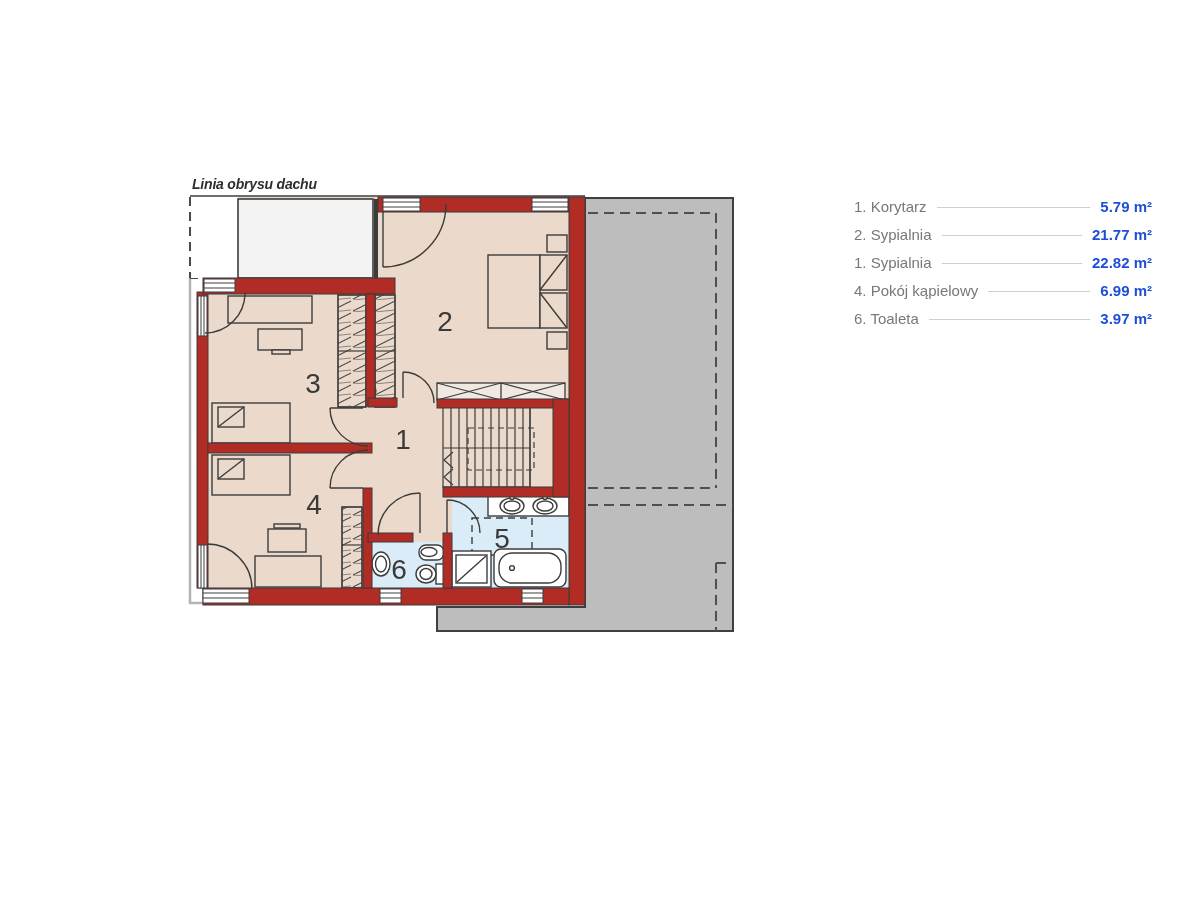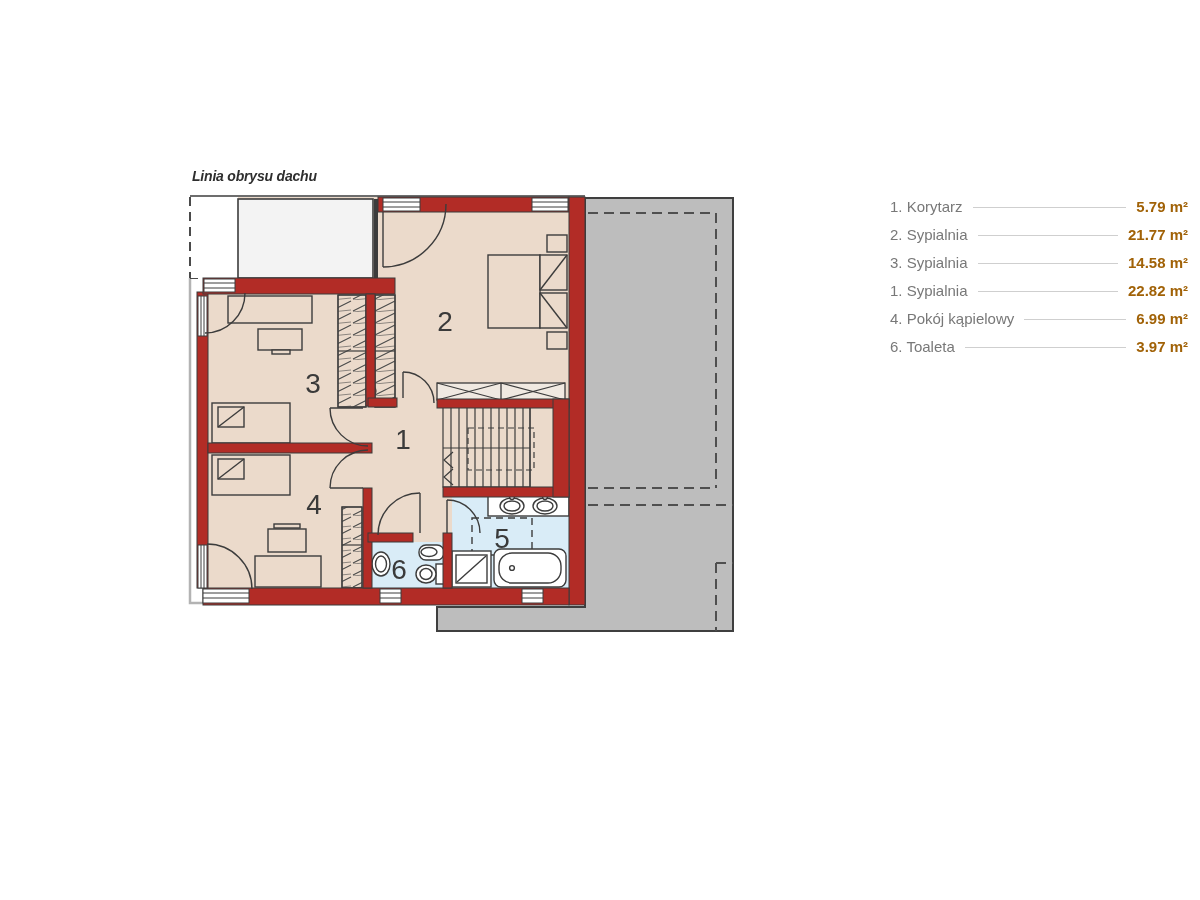--- a/index.html
+++ b/index.html
@@ -1,25 +1,25 @@
 <!DOCTYPE html>
 <html><head>
 <meta charset="utf-8">
 <style>
   html,body{margin:0;padding:0;background:#ffffff;}
   #stage{position:relative;width:1200px;height:900px;background:#ffffff;overflow:hidden;
          font-family:"Liberation Sans","DejaVu Sans",sans-serif;}
   #plan-wrap{position:absolute;left:180px;top:170px;width:565px;height:470px;}
-  #roof-label{position:absolute;left:192px;top:168px;font-style:italic;font-size:14px;
+  #roof-label{position:absolute;left:192px;top:176px;font-style:italic;font-size:14px;
               font-weight:600;color:#2e2e2e;letter-spacing:-0.2px;}
-  #legend{position:absolute;left:854px;top:192px;width:298px;margin-left:36px;}
+  #legend{position:absolute;left:854px;top:192px;width:298px;}
   .legend-row{display:flex;align-items:center;height:28px;}
   .legend-name{font-size:15px;color:#787878;white-space:nowrap;}
   .legend-line{flex:1;border-top:1.6px solid #cfcfcf;margin:2px 10px 0 10px;}
-  .legend-value{font-size:15px;font-weight:700;color:#a16207;white-space:nowrap;}
+  .legend-value{font-size:15px;font-weight:700;color:#1d4ed8;white-space:nowrap;}
   .room-num{font-family:"Liberation Sans",sans-serif;font-size:28px;fill:#3a3a3a;}
 </style>
 </head>
 <body>
 
 <div id="stage">
 
   <div id="roof-label">Linia obrysu dachu</div>
 
   <div id="plan-wrap">
@@ -267,25 +267,20 @@
       <span class="legend-name">1. Korytarz</span>
       <span class="legend-line"></span>
       <span class="legend-value">5.79 m²</span>
     </div>
     <div class="legend-row">
       <span class="legend-name">2. Sypialnia</span>
       <span class="legend-line"></span>
       <span class="legend-value">21.77 m²</span>
     </div>
     <div class="legend-row">
-      <span class="legend-name">3. Sypialnia</span>
-      <span class="legend-line"></span>
-      <span class="legend-value">14.58 m²</span>
-    </div>
-    <div class="legend-row">
       <span class="legend-name">1. Sypialnia</span>
       <span class="legend-line"></span>
       <span class="legend-value">22.82 m²</span>
     </div>
     <div class="legend-row">
       <span class="legend-name">4. Pokój kąpielowy</span>
       <span class="legend-line"></span>
       <span class="legend-value">6.99 m²</span>
     </div>
     <div class="legend-row">

